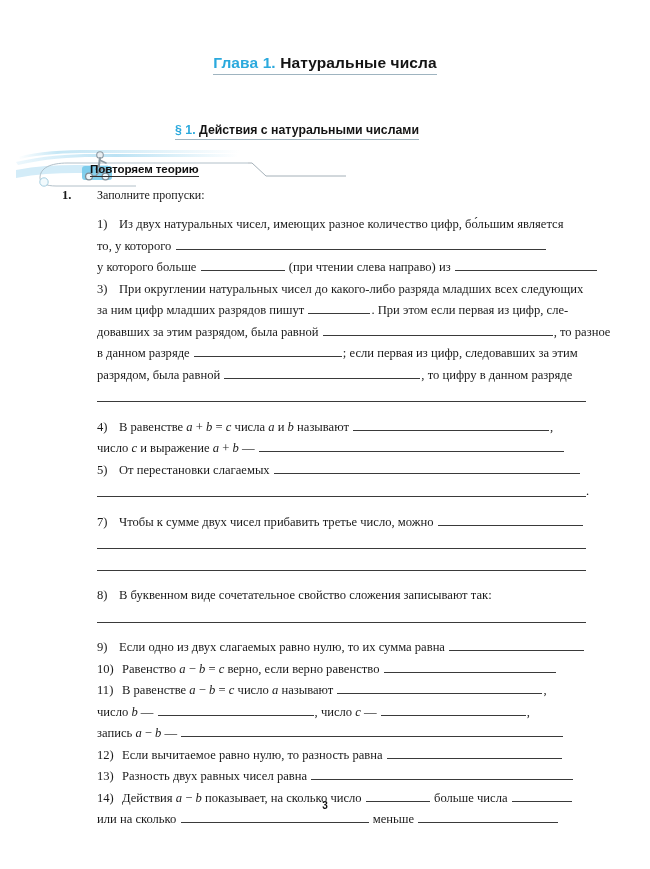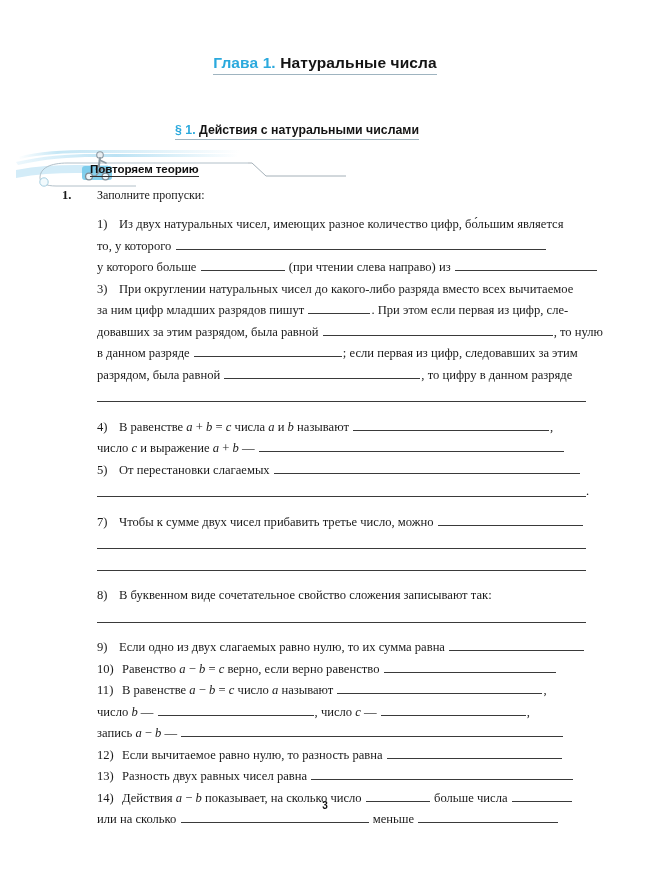--- a/index.html
+++ b/index.html
@@ -245,29 +245,29 @@
     </div>
 
     <div class="row">
       <span>у которого больше</span>
       <span class="fill" style="width:84px"></span>
       <span>(при чтении слева направо) из</span>
       <span class="fill" style="width:142px"></span>
     </div>
 
     <div class="row">
-      <span class="num">3)</span><span>При округлении натуральных чисел до какого-либо разряда вместо всех вычитаемое</span>
+      <span class="num">3)</span><span>При округлении натуральных чисел до какого-либо разряда младших всех следующих</span>
     </div>
     <div class="row">
       <span>за ним цифр младших разрядов пишут</span>
       <span class="fill" style="width:62px"></span><span>. При этом если первая из цифр, сле-</span>
     </div>
     <div class="row">
       <span>довавших за этим разрядом, была равной</span>
-      <span class="fill" style="width:230px"></span><span>, то нулю</span>
+      <span class="fill" style="width:230px"></span><span>, то разное</span>
     </div>
     <div class="row">
       <span>в данном разряде</span>
       <span class="fill" style="width:148px"></span><span>; если первая из цифр, следовавших за этим</span>
     </div>
     <div class="row">
       <span>разрядом, была равной</span>
       <span class="fill" style="width:196px"></span><span>, то цифру в данном разряде</span>
     </div>
     <div class="rule-row">

